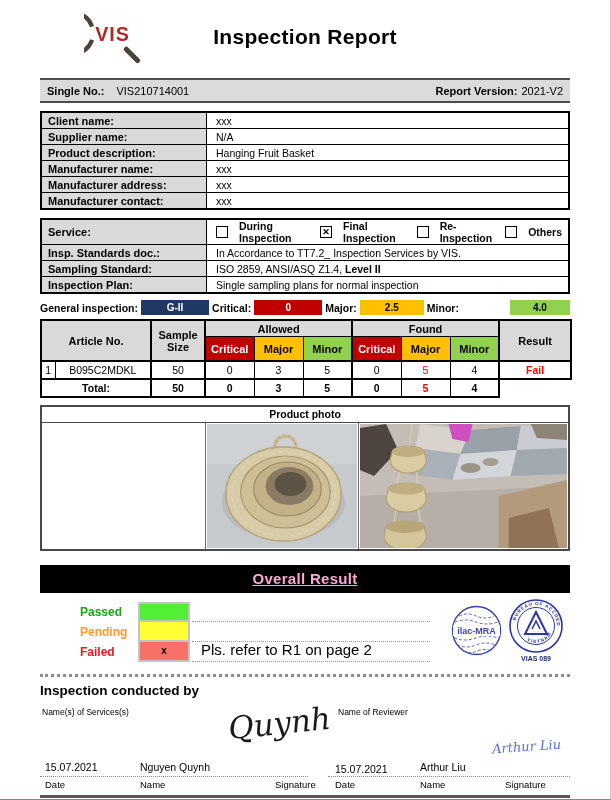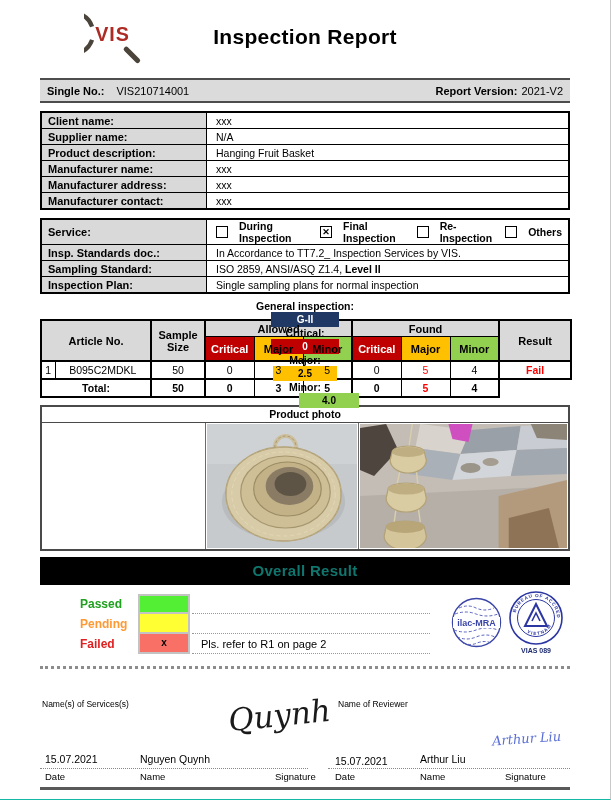--- a/index.html
+++ b/index.html
@@ -29,21 +29,21 @@
   
   .cbrow{display:flex;align-items:center;gap:13px;font-weight:bold;font-size:10.5px;}
   .cb{width:10px;height:10px;border:1.4px solid #000;display:inline-flex;align-items:center;justify-content:center;
       font-size:9px;font-weight:bold;line-height:1;flex:none;}
   .cb::before{content:"";}
   .cb.checked::before{content:"✕";}
   .opt{display:inline-flex;align-items:center;gap:11px;}
 
   
   .aql{display:flex;align-items:center;margin:6px 40px 0;height:15px;font-size:10.5px;font-weight:bold;
-       justify-content:space-between;flex-direction:column;}
+       justify-content:space-between;}
   .aqlbox{height:15px;line-height:15px;text-align:center;font-size:10px;font-weight:bold;flex:none;}
   .aql .w68{width:68px;} .aql .w64{width:64px;} .aql .w60{width:60px;}
   .aql .wh{color:#fff;}
 
   
   table.atable{border-collapse:collapse;margin:4px 40px 0;width:530px;table-layout:fixed;}
   table.atable td{border:1px solid #000;text-align:center;font-size:10.5px;padding:0;vertical-align:middle;}
   .atable tr.h1 td{height:15px;font-weight:bold;font-size:11px;background:#d9d9d9;}
   .atable tr.h2 td{height:23px;font-weight:bold;font-size:11px;border-bottom-width:2px;}
   .atable td.hb{border-bottom-width:2px;}
@@ -60,31 +60,31 @@
   .phead{border-bottom:1px solid #4a4a4a;text-align:center;font-weight:bold;font-size:10.5px;height:15px;line-height:15px;}
   .pbody{display:flex;height:126px;}
   .pcell{border-right:1px solid #6b6b6b;height:100%;}
   .pcell:last-child{border-right:none;}
   .pc1{width:163px;background:#fff;}
   .pc2{width:153px;padding:1px;box-sizing:border-box;}
   .pc3{flex:1;padding:1px;box-sizing:border-box;}
   .pcell svg{display:block;width:100%;height:100%;}
 
   
-  .banner{margin:6px 40px 0;background:#000;color:#0f766e;text-align:center;font-weight:bold;font-size:15px;
-          padding:5px 0 6px;letter-spacing:.3px;}
+  .banner{margin:14px 40px 0;background:#000;color:#f9a8d4;text-align:center;font-weight:bold;font-size:15px;
+          padding:5px 0 6px;letter-spacing:.3px;text-decoration:underline;}
   .results{position:relative;margin:9px 40px 0;height:64px;}
   .rrow{display:flex;height:20px;padding-left:40px;}
   .rlabel{width:58px;font-size:12px;font-weight:bold;display:flex;align-items:center;}
   .rbox{width:52px;border:2.5px solid #c3c3c3;box-sizing:border-box;display:flex;align-items:center;
         justify-content:center;font-weight:bold;font-size:10px;flex:none;}
   .rrow + .rrow .rbox{margin-top:-2.5px;height:22.5px;}
   .rrow .rbox{height:20px;}
   .rdots{width:238px;border-bottom:1.2px dotted #999;margin-left:2px;display:flex;align-items:flex-end;}
-  .rnote{font-size:11px;padding:0 0 3px 9px;white-space:nowrap;}
+  .rnote{font-size:15px;padding:0 0 3px 9px;white-space:nowrap;}
   .lab-pass{color:#1fa01f;} .lab-pend{color:#ff9933;} .lab-fail{color:#e02020;}
   .stamps{position:absolute;right:4px;top:-4px;display:flex;gap:3px;align-items:flex-start;}
 
   .dotline{margin:8px 40px 0;border-top:3px dotted #8c8c8c;}
 
   
   .cond{position:relative;margin:2px 40px 0;height:114px;}
   .cond h2{margin:0;padding-top:4px;font-size:13.5px;font-weight:bold;}
   .sm{position:absolute;font-size:8.5px;}
   .v{position:absolute;font-size:10.5px;}
@@ -361,20 +361,21 @@
         <path d="M30,14 L41,36 L19,36 Z" fill="none" stroke="#2b36a3" stroke-width="2"></path>
         <path d="M26,31 L30,23 L34,31" fill="none" stroke="#2b36a3" stroke-width="1.6"></path>
         <text x="30" y="63" text-anchor="middle" font-size="7" font-weight="bold" fill="#1c2a6e" font-family="Liberation Sans, sans-serif">VIAS 089</text>
       </svg>
     </div>
   </div>
 
   <div class="dotline"></div>
 
   <div class="cond">
+    <h2>Inspection conducted by</h2>
     <span class="sm" style="left:2px;top:28px">Name(s) of Services(s)</span>
     <span class="sm" style="left:298px;top:28px">Name of Reviewer</span>
 
     <span class="sig1">Quynh</span>
     <span class="sig2">Arthur Liu</span>
 
     <span class="v" style="left:5px;top:82px">15.07.2021</span>
     <span class="v" style="left:100px;top:82px">Nguyen Quynh</span>
     <span class="v" style="left:295px;top:84px">15.07.2021</span>
     <span class="v" style="left:380px;top:82px">Arthur Liu</span>

